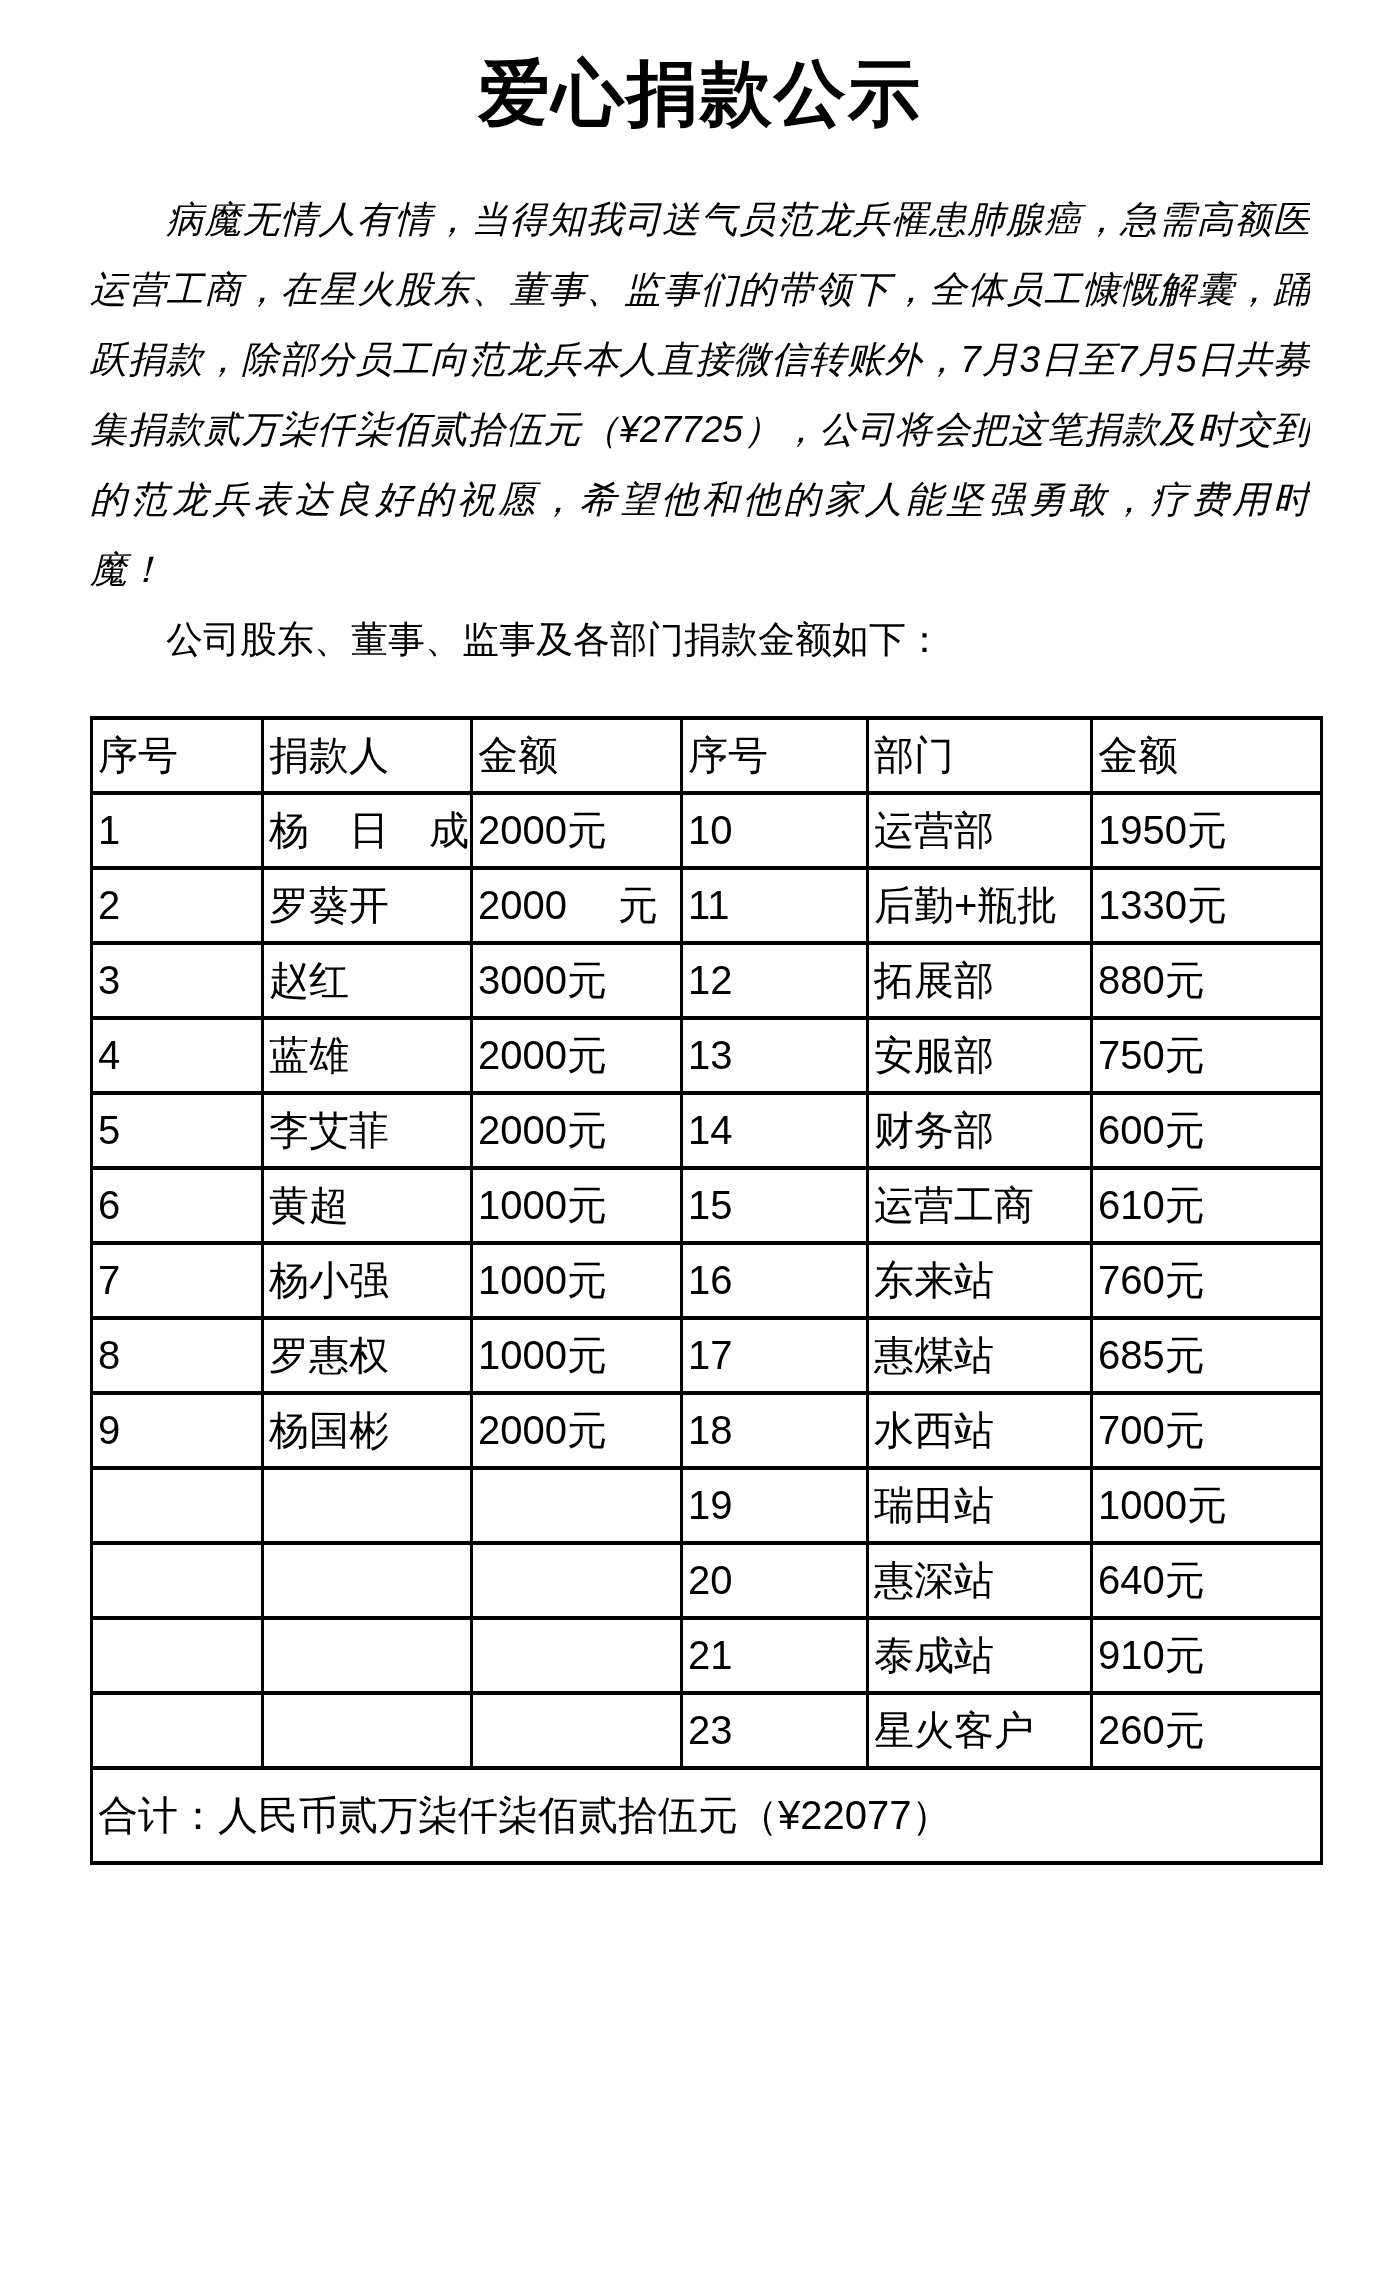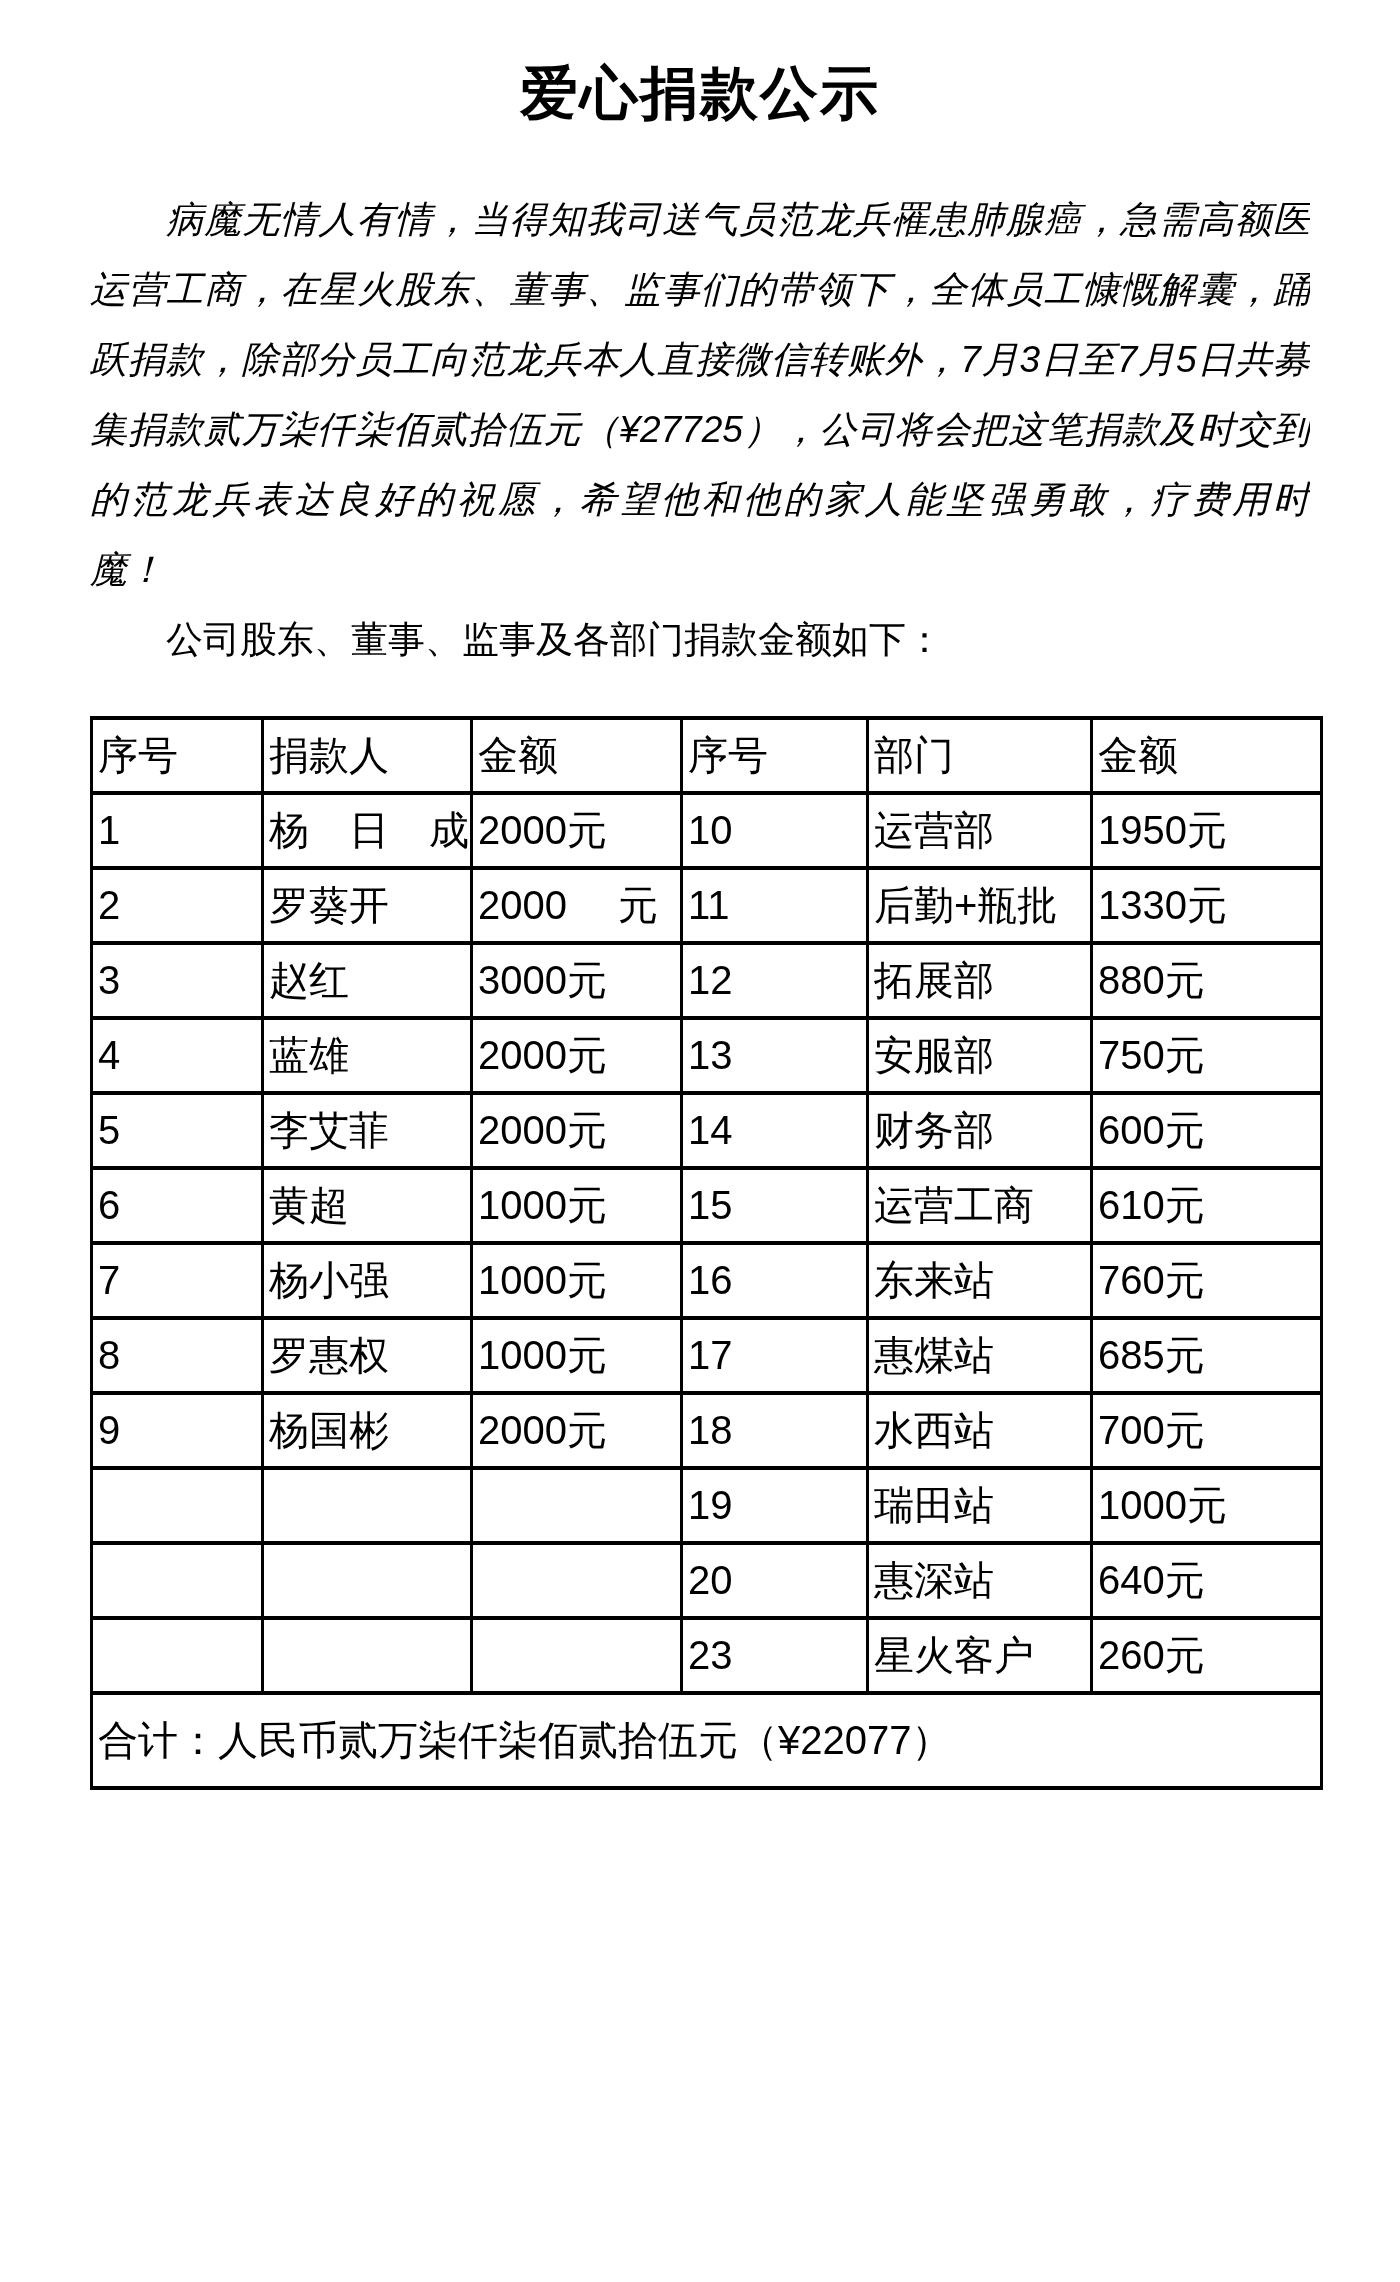--- a/index.html
+++ b/index.html
@@ -8,21 +8,21 @@
     height: 2282px;
     background: #ffffff;
     color: #000000;
     font-family: "Liberation Sans", "DejaVu Sans", sans-serif;
     overflow: hidden;
   }
   .page { padding: 64px 90px 0 90px; }
 
   .title {
     margin: 0;
-    font-size: 58px;
+    font-size: 72px;
     line-height: 58px;
     font-weight: bold;
     text-align: center;
     letter-spacing: 2px;
   }
 
   .paragraph { margin-top: 63px; font-style: italic; }
   .para-line {
     font-size: 37px;
     line-height: 70px;
@@ -198,20 +198,28 @@
           <td></td>
           <td></td>
           <td>20</td>
           <td>惠深站</td>
           <td>640元</td>
         </tr>
         <tr>
           <td></td>
           <td></td>
           <td></td>
+          <td>21</td>
+          <td>泰成站</td>
+          <td>910元</td>
+        </tr>
+        <tr>
+          <td></td>
+          <td></td>
+          <td></td>
           <td>23</td>
           <td>星火客户</td>
           <td>260元</td>
         </tr>
       </tbody>
     <tbody>
       <tr>
         <td class="total-cell" colspan="6">合计：人民币贰万柒仟柒佰贰拾伍元（¥22077）</td>
       </tr>
     </tbody>

